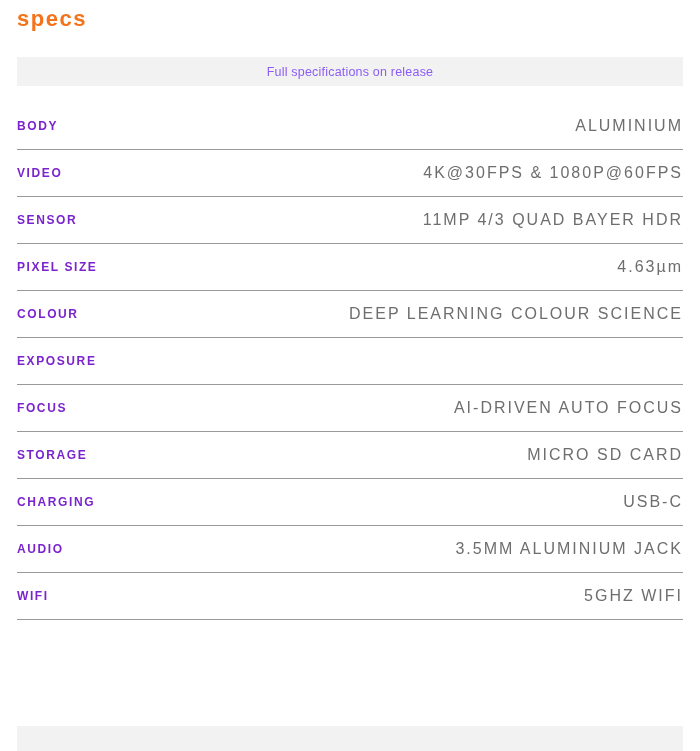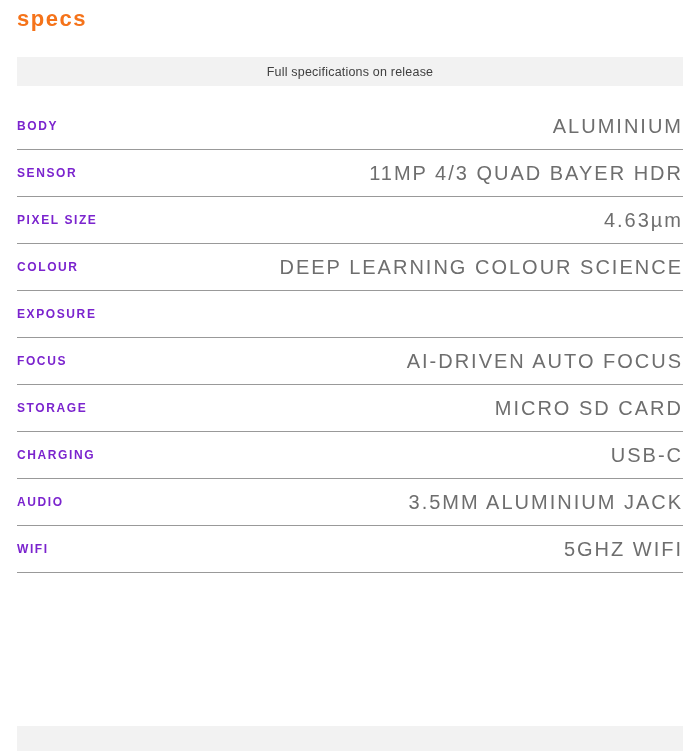--- a/index.html
+++ b/index.html
@@ -30,41 +30,41 @@
   .banner {
     margin-top: 25px;
     height: 29px;
     background: #f2f2f2;
     display: flex;
     align-items: center;
     justify-content: center;
   }
   .banner-text {
     font-size: 12.5px;
-    color: #404040;
+    color: #8b5cf6;
     letter-spacing: 0.2px;
   }
   .spec-table {
     margin-top: 17px;
   }
   .spec-row {
     height: 47px;
     display: flex;
     align-items: center;
     justify-content: space-between;
     border-bottom: 1px solid #999999;
   }
   .spec-label {
     font-size: 12px;
     font-weight: 700;
     color: #7b24ce;
     letter-spacing: 1.6px;
   }
   .spec-value {
-    font-size: 20px;
+    font-size: 16px;
     font-weight: 400;
     color: #6e6e6e;
     letter-spacing: 2px;
     text-align: right;
   }
   .bottom-banner {
     position: absolute;
     left: 17px;
     width: 666px;
     top: 726px;
@@ -83,20 +83,24 @@
     <div class="banner">
       <span class="banner-text">Full specifications on release</span>
     </div>
 
     <div class="spec-table">
   <div class="spec-row">
     <span class="spec-label">BODY</span>
     <span class="spec-value">ALUMINIUM</span>
   </div>
 
+  <div class="spec-row">
+    <span class="spec-label">VIDEO</span>
+    <span class="spec-value">4K@30FPS &amp; 1080P@60FPS</span>
+  </div>
 
 
   <div class="spec-row">
     <span class="spec-label">SENSOR</span>
     <span class="spec-value">11MP 4/3 QUAD BAYER HDR</span>
   </div>
 
   <div class="spec-row">
     <span class="spec-label">PIXEL SIZE</span>
     <span class="spec-value">4.63µm</span>

